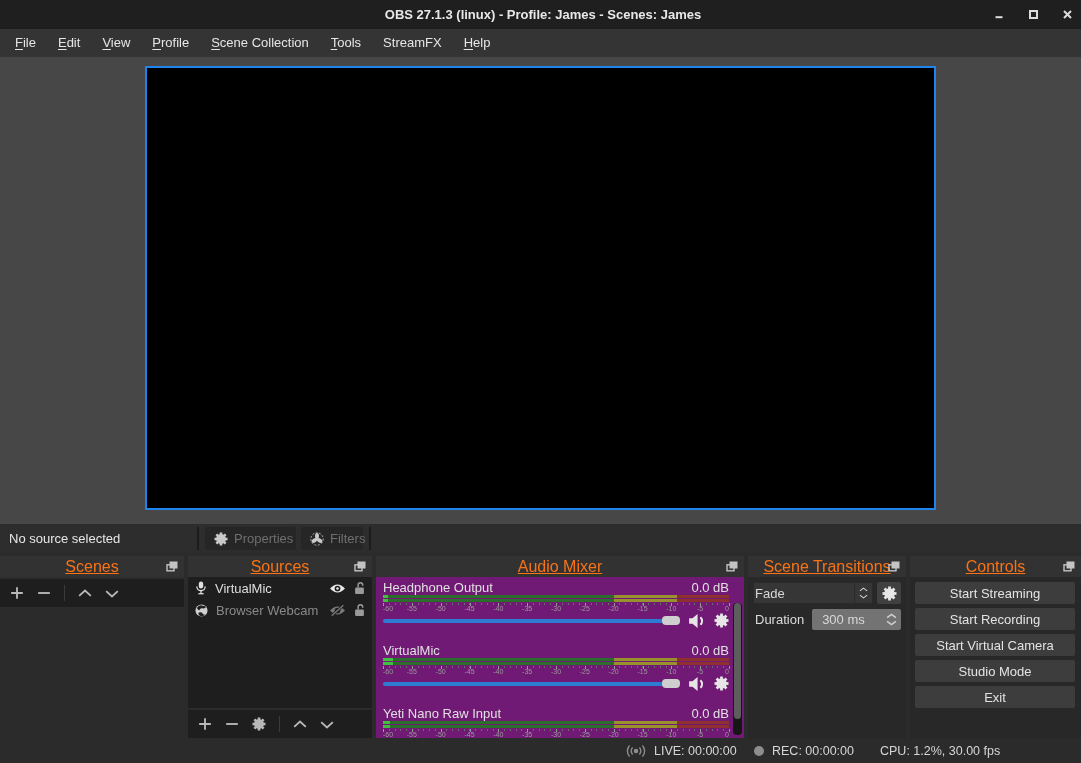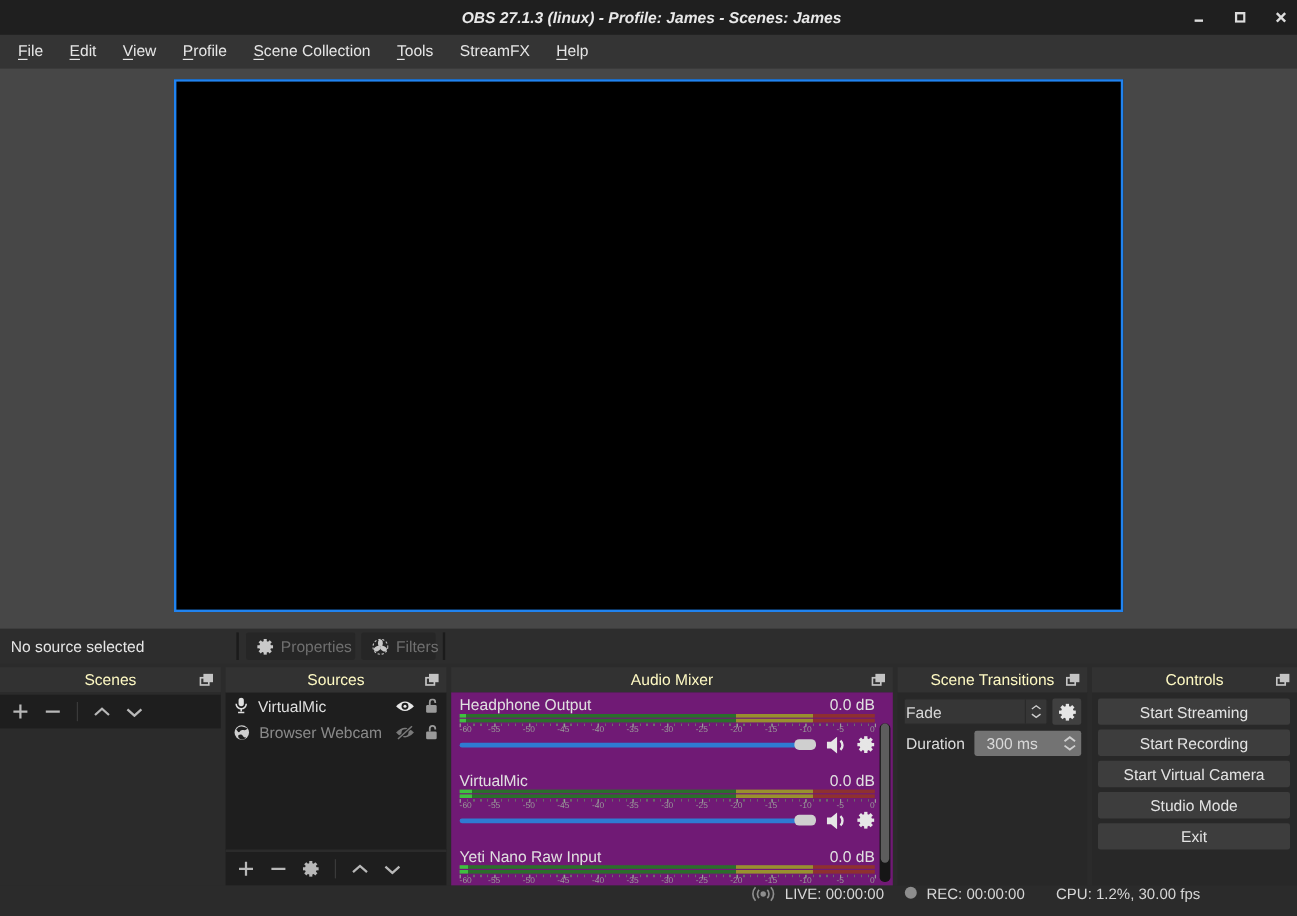--- a/index.html
+++ b/index.html
@@ -6,42 +6,42 @@
   body{
     width:1081px;height:763px;position:relative;overflow:hidden;
     background:#2b2b2b;
     font-family:"Liberation Sans", sans-serif;
     -webkit-font-smoothing:antialiased;
     user-select:none;
   }
   svg{display:block;}
   
   .titlebar{position:absolute;left:0;top:0;width:1081px;height:29px;background:#1f1f1f;display:flex;align-items:center;}
-  .title-text{position:absolute;left:5px;right:0;text-align:center;font-size:13px;font-weight:700;color:#e8e8e8;font-style:italic;}
+  .title-text{position:absolute;left:5px;right:0;text-align:center;font-size:13px;font-weight:700;color:#e8e8e8;}
   .winbtns{position:absolute;right:8px;top:0;height:29px;display:flex;align-items:center;gap:22px;color:#dcdcdc;}
   .winbtn{width:12px;height:12px;display:flex;align-items:center;justify-content:center;cursor:default;}
   
   .menubar{position:absolute;left:0;top:29px;width:1081px;height:28px;background:#343434;display:flex;align-items:center;padding-left:4px;box-sizing:border-box;}
   .menu-item{padding:0 11px;font-size:13px;color:#e6e6e6;line-height:28px;}
   .menu-item .mn{text-decoration:underline;text-underline-offset:2px;}
   
   .main-area{position:absolute;left:0;top:57px;width:1081px;height:467px;background:#474747;}
   .preview{position:absolute;left:145px;top:9px;width:787px;height:440px;background:#000;border:2px solid #2083f0;}
   
   .srcbar{position:absolute;left:0;top:524px;width:1081px;height:29px;background:#2d2d2d;}
   .srcbar .status{position:absolute;left:9px;top:0;line-height:29px;font-size:13px;color:#e6e6e6;}
   .srcbar .vsep{position:absolute;top:3px;width:2px;height:23px;background:#1b1b1b;}
   .tool-btn{position:absolute;top:3px;height:23px;display:flex;align-items:center;gap:6px;background:#262626;border-radius:2px;padding:0 9px;box-sizing:border-box;}
   .tool-btn .tlabel{font-size:13px;color:#6f6f6f;}
   .tool-btn .ticon{color:#c9c9c9;display:flex;}
   
   .docks{position:absolute;left:0;top:553px;width:1081px;height:185px;}
   .dock{position:absolute;top:3px;bottom:0;display:flex;flex-direction:column;}
   .dock-header{height:21px;background:#323232;position:relative;display:flex;align-items:center;justify-content:center;flex:0 0 auto;}
-  .dock-title{font-size:13px;color:#fef9c3;}
+  .dock-title{font-size:16px;color:#f97316;text-decoration:underline;}
   .popout{position:absolute;right:6px;top:5px;color:#c4c4c4;cursor:default;}
   .dock-scenes{left:0;width:184px;}
   .dock-sources{left:188px;width:184px;}
   .dock-mixer{left:376px;width:368px;}
   .dock-transitions{left:748px;width:158px;}
   .dock-controls{left:910px;width:171px;}
   .list{flex:1;background:#1e1e1e;overflow:hidden;}
   .scene-row{height:18px;line-height:18px;font-size:13px;padding-left:4px;background:#7f7f7f;color:#1c1c1c;}
   .source-row{height:22px;display:flex;align-items:center;gap:8px;padding:0 7px;box-sizing:border-box;font-size:13px;color:#dfdfdf;}
   .source-row.dim{color:#8a8a8a;}
@@ -76,21 +76,21 @@
   .sq-btn{width:24px;height:22px;background:#404040;border-radius:2px;display:flex;align-items:center;justify-content:center;color:#e6e6e6;}
   .dur-label{font-size:13px;color:#dcdcdc;padding:0 4px 0 2px;}
   .spinbox{flex:1;height:21px;background:#737373;border-radius:2px;display:flex;align-items:center;box-sizing:border-box;}
   .spinbox .sval{flex:1;font-size:13px;color:#d8d8d8;padding-left:10px;}
   .spinbox .sarrows{width:16px;display:flex;flex-direction:column;align-items:center;gap:1px;color:#cfcfcf;padding-right:2px;}
   
   .controls-body{flex:1;background:#282828;padding:5px 6px 0 5px;box-sizing:border-box;}
   .ctl-btn{height:22px;margin-bottom:4px;background:#3d3d3d;border-radius:2px;display:flex;align-items:center;justify-content:center;font-size:13px;color:#e3e3e3;cursor:default;}
   
   .statusbar{position:absolute;left:0;top:738px;width:1081px;height:25px;background:#2b2b2b;font-size:12.5px;color:#d6d6d6;}
-  .sb-item{position:absolute;top:0;height:25px;display:flex;align-items:flex-start;gap:7px;}
+  .sb-item{position:absolute;top:0;height:25px;display:flex;align-items:center;gap:7px;}
   .sb-icon{color:#8d8d8d;display:flex;}
 </style>
 </head>
 <body>
 
 <div class="titlebar">
   <div class="title-text">OBS 27.1.3 (linux) - Profile: James - Scenes: James</div>
   <div class="winbtns">
     <span class="winbtn">
         <svg width="8" height="8" viewBox="0 0 8 8">

